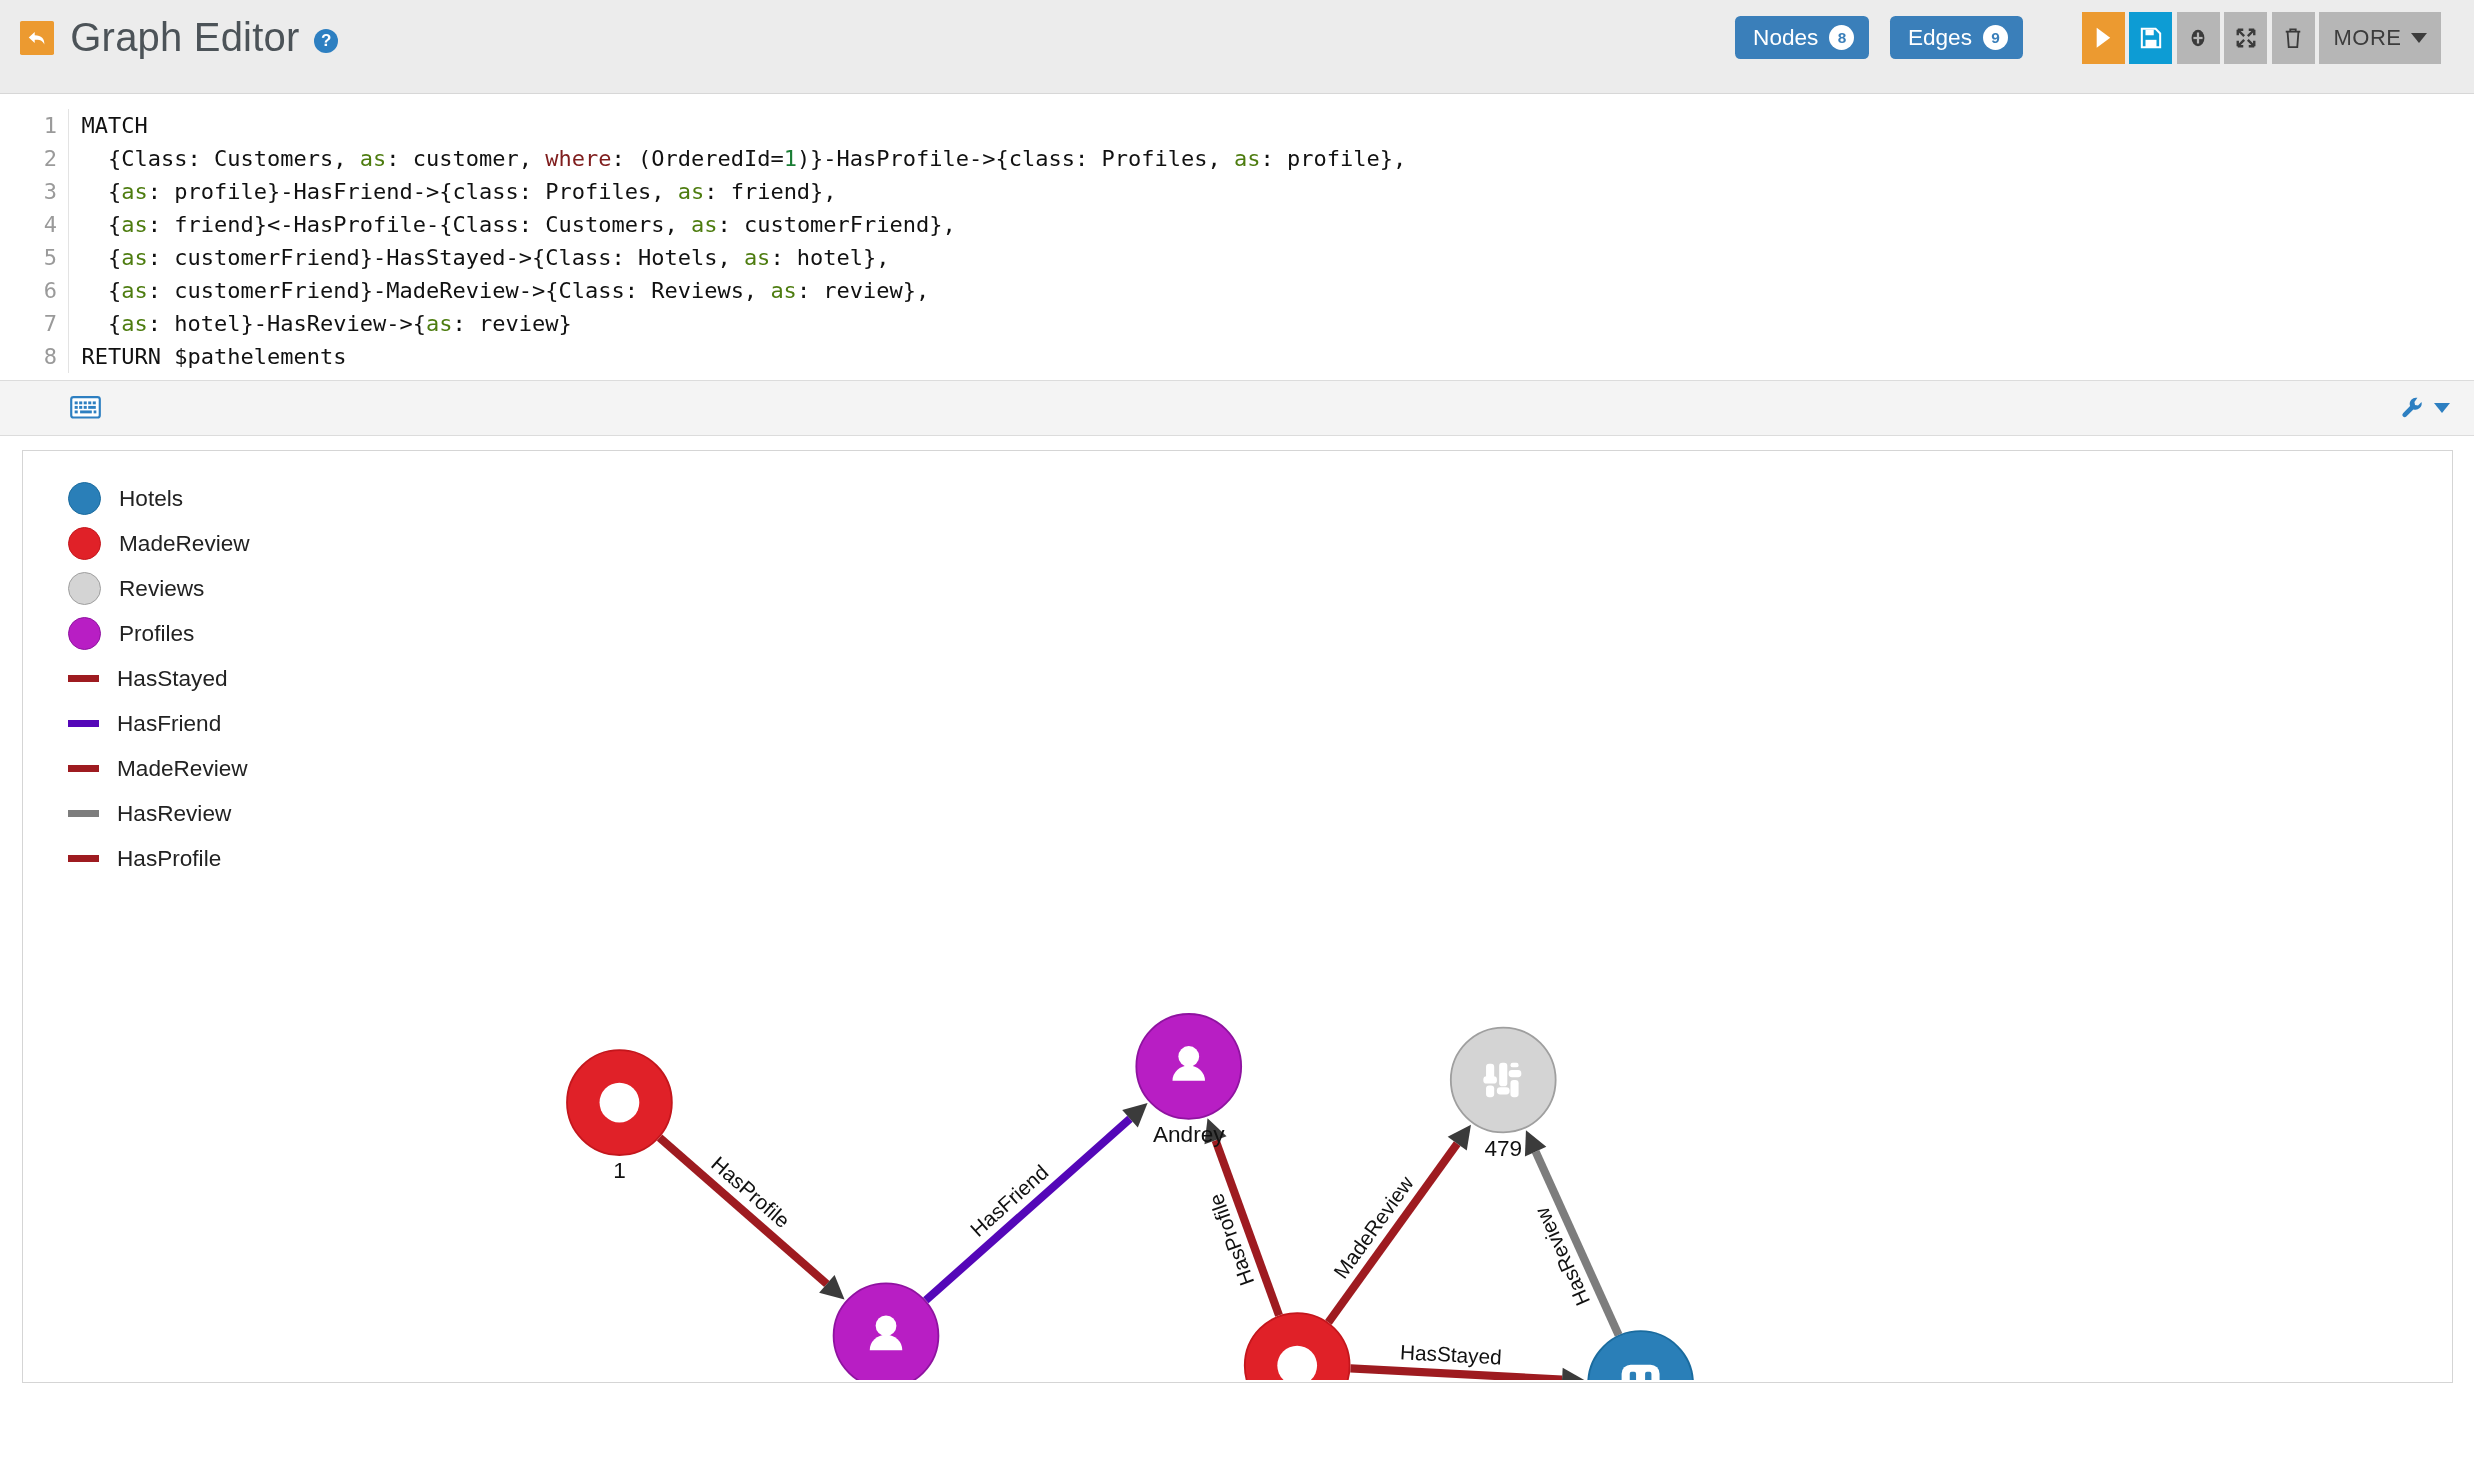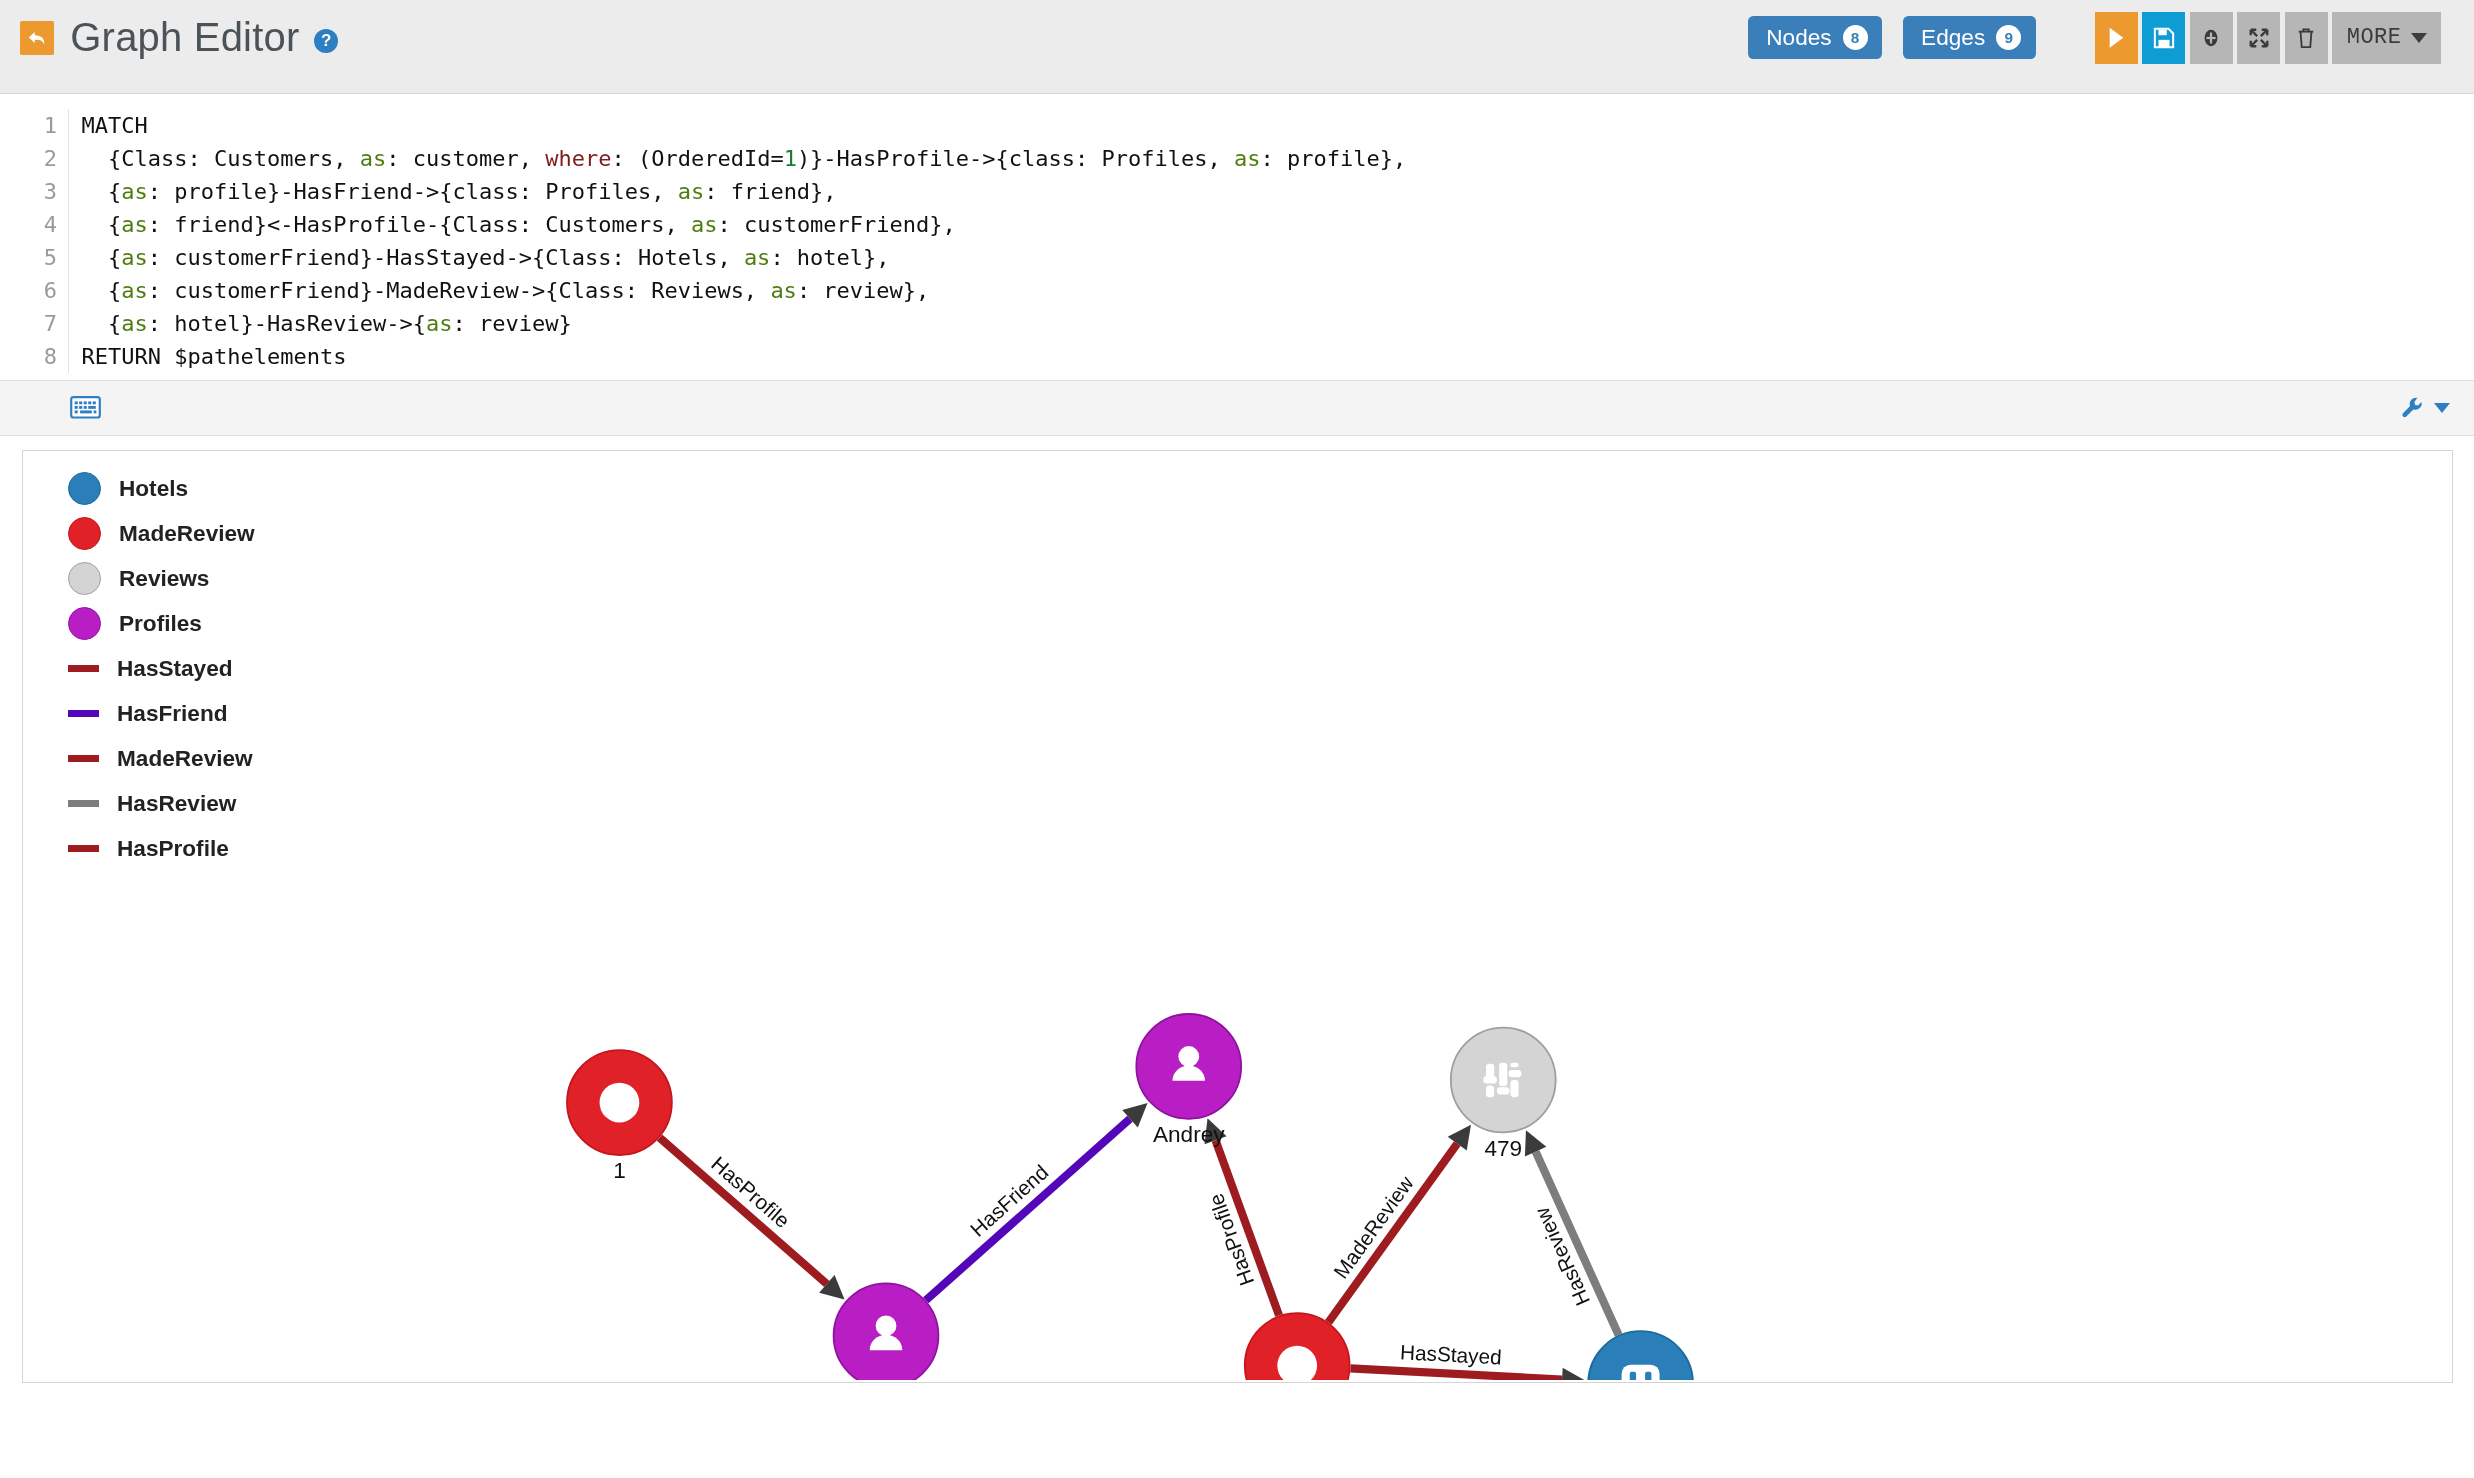--- a/index.html
+++ b/index.html
@@ -106,21 +106,20 @@
   .tbtn.orange { background: #ec9a30; color:#fff; }
   .tbtn.blue   { background: #0d9cd4; color:#fff; }
   .tbtn.more {
     width: auto;
     padding: 0 14.5px;
     font-size: 22px;
     color: #3c3c3c;
     gap: 9px;
     margin-right: 0;
     letter-spacing: 0.5px;
-    font-family: Liberation Mono, monospace;
   }
 
   
   .editor-wrap {
     background: #fff;
     border-top: 0.9px solid #d7d7d7;
     padding: 14.5px 0 7.2px 0;
   }
   .code-line {
     display: flex;
@@ -179,23 +178,22 @@
   .canvas {
     position: relative;
     background: #fff;
     border: 0.9px solid #d5d5d5;
     height: 931px;
     overflow: hidden;
   }
   .legend {
     position: absolute;
     left: 45px;
-    top: 15px;
+    top: 25px;
     z-index: 5;
-    font-weight: bold;
   }
   .legend-row {
     display: flex;
     align-items: center;
     height: 45px;
     cursor: pointer;
   }
   .legend-dot {
     width: 31px; height: 31px;
     border-radius: 50%;

